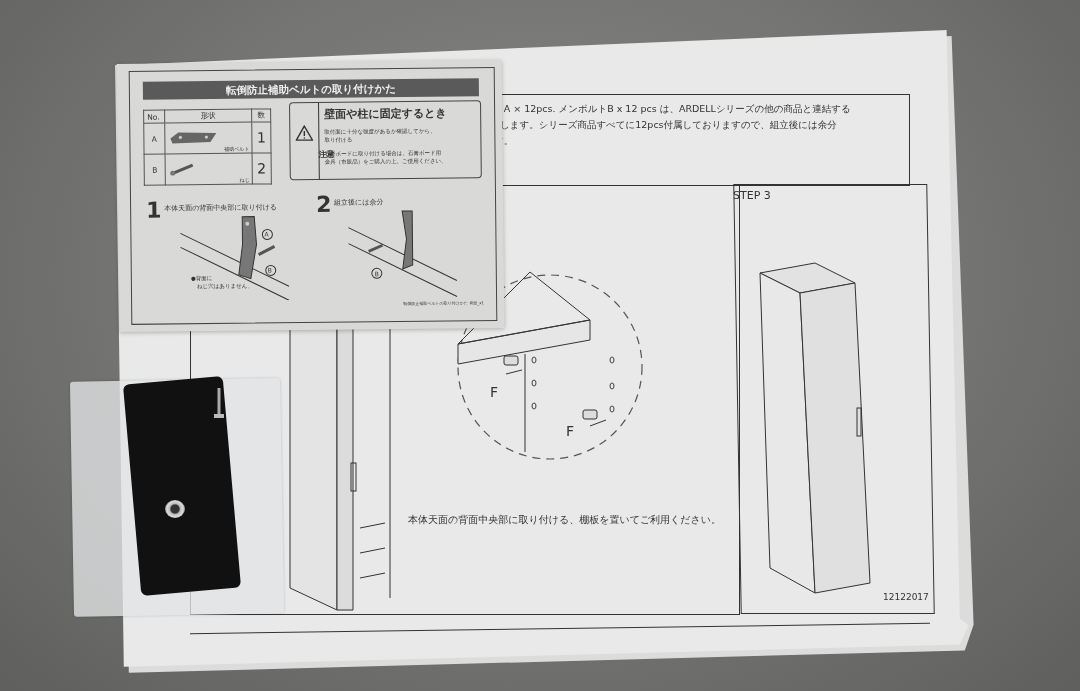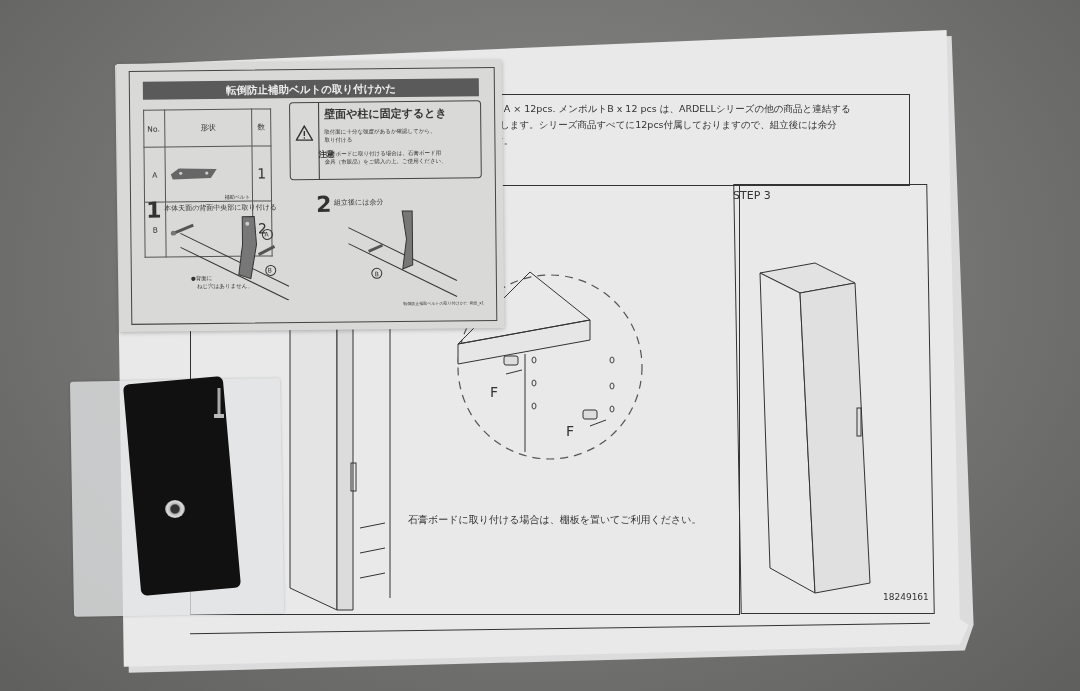--- a/index.html
+++ b/index.html
@@ -17,21 +17,21 @@
   .vline{position:absolute;width:1.2px;background:#333;}
   .hline{position:absolute;height:1.2px;background:#333;}
   .txt{position:absolute;color:#333;font-size:10px;white-space:nowrap;}
   
   .leaflet{position:absolute;left:118px;top:62px;width:385px;height:268px;background:#d9d9d7;
     transform:rotate(-0.6deg);box-shadow:0 1px 4px rgba(0,0,0,.25);}
   .leaflet-inner{position:absolute;left:12px;top:7px;width:364px;height:252px;border:1.2px solid #444;}
   .banner{position:absolute;left:14px;top:10px;width:336px;height:18px;background:#5a5a5a;color:#eee;
     font-size:10.5px;font-weight:bold;text-align:center;line-height:18px;}
   table.parts{position:absolute;left:14px;top:38px;border-collapse:collapse;font-size:7.5px;color:#333;}
-  table.parts td{border:1px solid #555;padding:12px 3px;}
+  table.parts td{border:1px solid #555;padding:0 3px;}
   .caution{position:absolute;left:160px;top:36px;width:190px;height:76px;border:1.2px solid #444;border-radius:4px;}
   .step-num{position:absolute;font-size:22px;font-weight:bold;color:#333;}
   .bag{position:absolute;left:72px;top:380px;width:210px;height:235px;
     background:rgba(225,228,230,.78);transform:rotate(-1deg);border-radius:3px;box-shadow:0 0 3px rgba(0,0,0,.2);}
   .belt{position:absolute;left:132px;top:380px;width:100px;height:212px;background:#111;
     border-radius:6px;transform:rotate(-5deg);}
   .grommet{position:absolute;left:165px;top:500px;width:20px;height:18px;border-radius:50%;
     background:radial-gradient(circle,#333 30%,#bbb 40%,#ddd 60%,#888 75%);}
 </style>
 </head>
@@ -74,30 +74,30 @@
   <polygon points="5,5 52,5 52,292 5,270" fill="#e4e4e4" stroke="#333"></polygon>
   <polygon points="52,5 68,8 68,292 52,292" fill="#dcdcdc" stroke="#333"></polygon>
   <line x1="68" y1="8" x2="105" y2="8" stroke="#333"></line>
     <line x1="105" y1="8" x2="105" y2="280" stroke="#333"></line>
   <rect x="66" y="145" width="5" height="28" fill="none" stroke="#333"></rect>
   <line x1="75" y1="210" x2="100" y2="205" stroke="#333"></line>
     <line x1="75" y1="235" x2="100" y2="230" stroke="#333"></line>
     <line x1="75" y1="260" x2="100" y2="255" stroke="#333"></line>
 </svg>
 
-<div class="txt" style="left:408px;top:513px;font-size:10px;">石膏ボードに取り付ける場合は、棚板を置いてご利用ください。</div>
+<div class="txt" style="left:408px;top:513px;font-size:10px;">本体天面の背面中央部に取り付ける、棚板を置いてご利用ください。</div>
 
 <div class="txt" style="left:733px;top:189px;font-size:11px;">STEP 3</div>
 <svg class="abs" style="left:755px;top:258px;" width="120" height="340" viewBox="0 0 120 340">
   <polygon points="5,15 60,5 100,25 45,35" fill="#e2e2e2" stroke="#333"></polygon>
   <polygon points="5,15 45,35 60,335 15,310" fill="#e8e8e8" stroke="#333"></polygon>
   <polygon points="45,35 100,25 115,325 60,335" fill="#e0e0e0" stroke="#333"></polygon>
   <rect x="102" y="150" width="4" height="28" fill="none" stroke="#333"></rect>
 </svg>
-<div class="txt" style="left:883px;top:592px;font-size:9px;">18249161</div>
+<div class="txt" style="left:883px;top:592px;font-size:9px;">12122017</div>
 
 <div class="leaflet">
   <div class="leaflet-inner"></div>
   <div class="banner" style="left:26px;top:18px;">転倒防止補助ベルトの取り付けかた</div>
 
   <table class="parts" style="left:26px;top:46px;">
     <tbody>
         <tr>
       <td style="width:14px;height:12px;">No.</td>
       <td style="width:80px;text-align:center;margin-left:48px;">形状</td>

